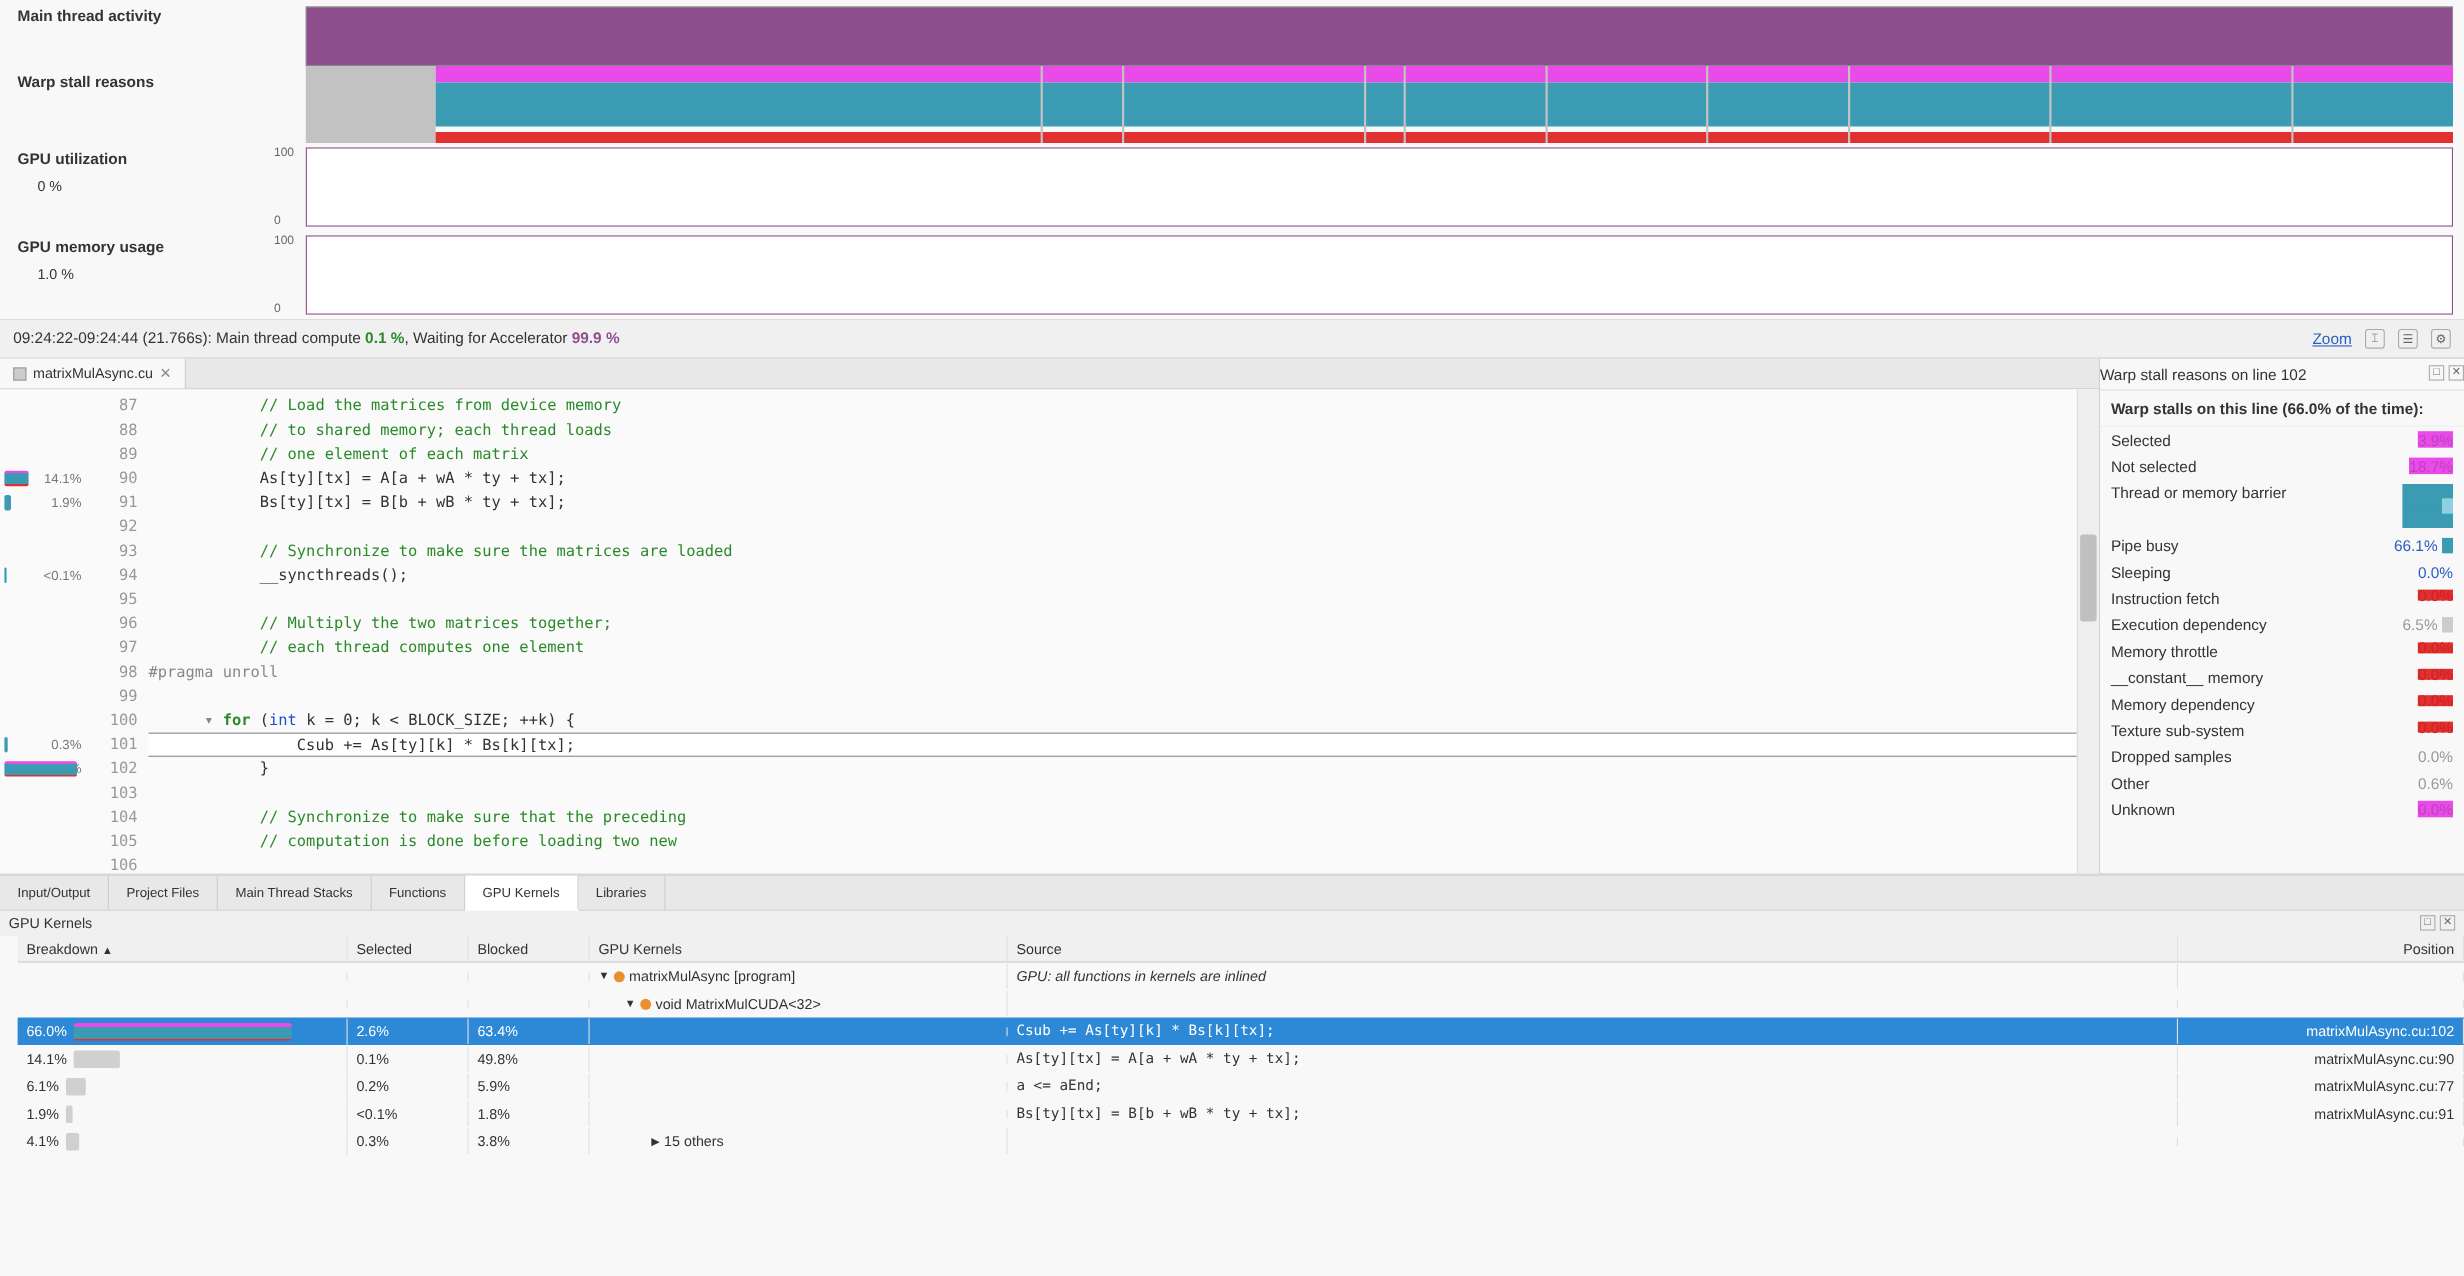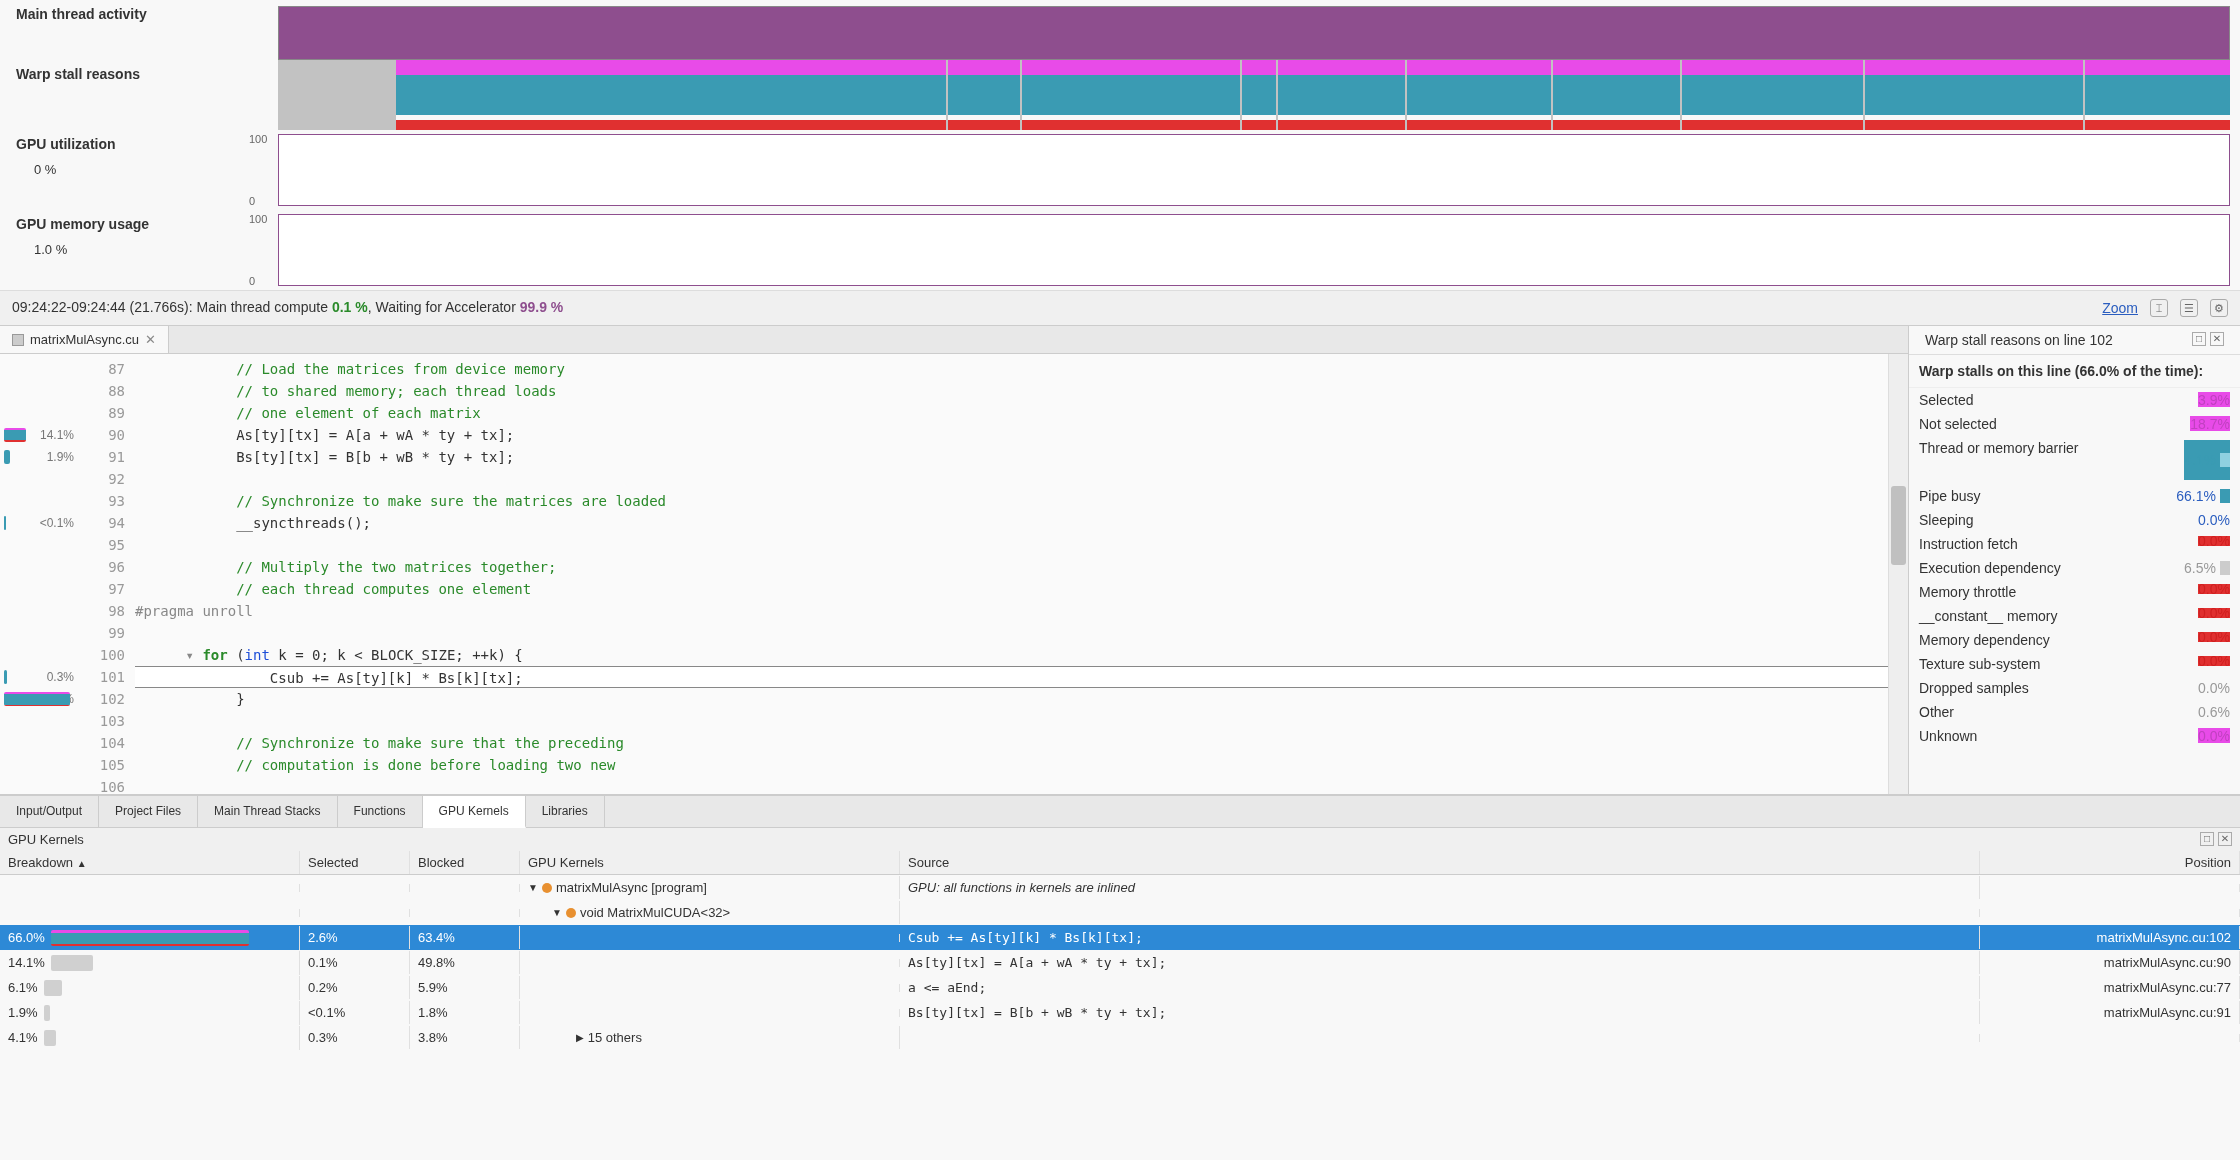--- a/index.html
+++ b/index.html
@@ -56,21 +56,21 @@
 .code .line { height:22px; line-height:22px; white-space:pre; }
 .code .cmt { color:#2a8a2a; }
 .code .kw { color:#2a8a2a; font-weight:bold; }
 .code .pragma { color:#888; }
 .code .hilite { background:#fff; border-top:1px solid #888; border-bottom:1px solid #888; }
 .scrollbar { width:20px; background:#eee; border-left:1px solid #ddd; position:relative; }
 .sb-thumb { position:absolute; left:2px; right:2px; top:30%; height:18%; background:#c0c0c0; border-radius:3px; }
 
 
 .stalls { width: 332px; border-left:1px solid #ccc; display:flex; flex-direction:column; }
-.stalls .hdr { padding:6px 16px; font-size:14px; display:flex; justify-content:space-between; border-bottom:1px solid #ddd; }
+.stalls .hdr { padding:6px 0; font-size:14px; display:flex; justify-content:space-between; border-bottom:1px solid #ddd; }
 .stalls .hdr .icons { display:flex; gap:4px; }
 .stalls .hdr .ic { width:14px; height:14px; border:1px solid #aaa; font-size:10px; text-align:center; line-height:12px; color:#666; }
 .stalls .title { padding:8px 10px; font-weight:bold; font-size:14px; border-bottom:1px solid #eee; }
 .stalls .sr { display:flex; justify-content:space-between; padding:4px 10px; font-size:14px; }
 .stalls .sr .val { display:flex; align-items:center; gap:4px; }
 .stalls .sr .swatch { width:10px; height:14px; }
 .stalls .red { color:#d02020; }
 .stalls .blue { color:#2a5dbf; }
 .stalls .mag { color:#c040c0; }
 .stalls .gray { color:#999; }
@@ -78,21 +78,21 @@
 
 
 .btabs { display:flex; background:#e8e8e8; border-top:1px solid #ccc; border-bottom:1px solid #ccc; }
 .btabs .bt { padding:8px 16px; border-right:1px solid #ccc; font-size:12px; cursor:pointer;text-align:center; }
 .btabs .bt.active { background:#fff; border-bottom:2px solid #fff; margin-bottom:-1px; }
 .panel-hdr { display:flex; justify-content:space-between; padding:4px 8px; font-size:13px; background:#f0f0f0; }
 .panel-hdr .icons { display:flex; gap:4px; }
 .panel-hdr .ic { width:14px; height:14px; border:1px solid #aaa; font-size:10px; text-align:center; line-height:12px; color:#666; }
 
 
-.ktable { width:100%; }
+.ktable { width:100%;padding-left:16px; }
 .kth { display:flex; background:#f0f0f0; border-bottom:1px solid #ccc; font-size:13px; }
 .kth > div, .kr > div { padding:4px 8px; border-right:1px solid #e0e0e0; }
 .c-brk { width:300px; }
 .c-sel { width:110px; }
 .c-blk { width:110px; }
 .c-ker { width:380px; }
 .c-src { flex:1; }
 .c-pos { width:260px; text-align:right; }
 .kr { display:flex; font-size:13px; height:25px; align-items:center; }
 .kr.sel { background:#2d89d6; color:#fff; }

